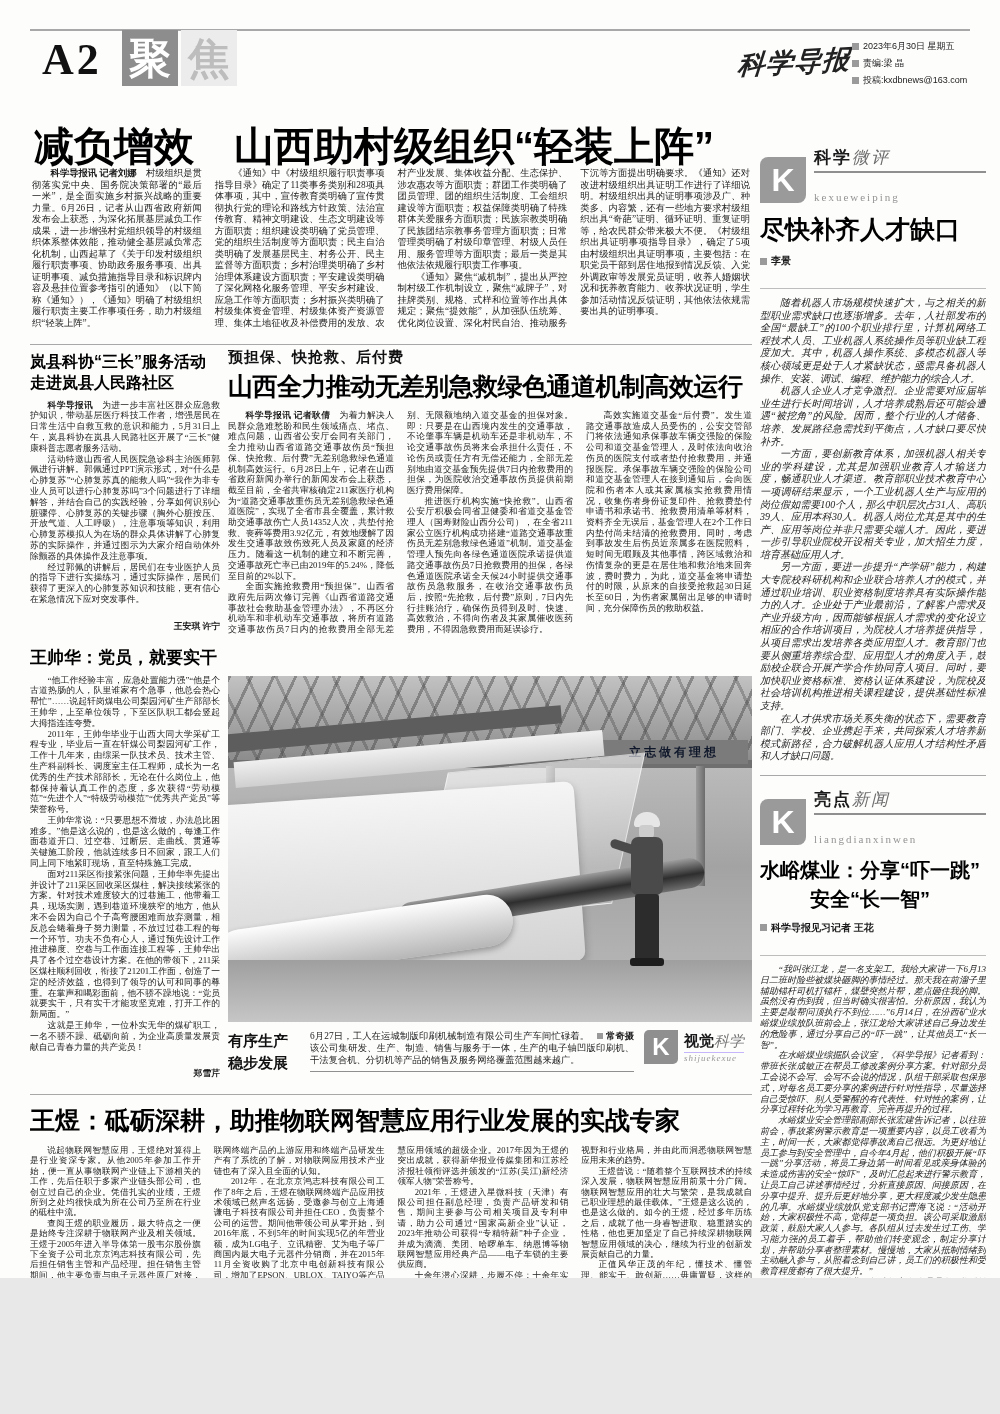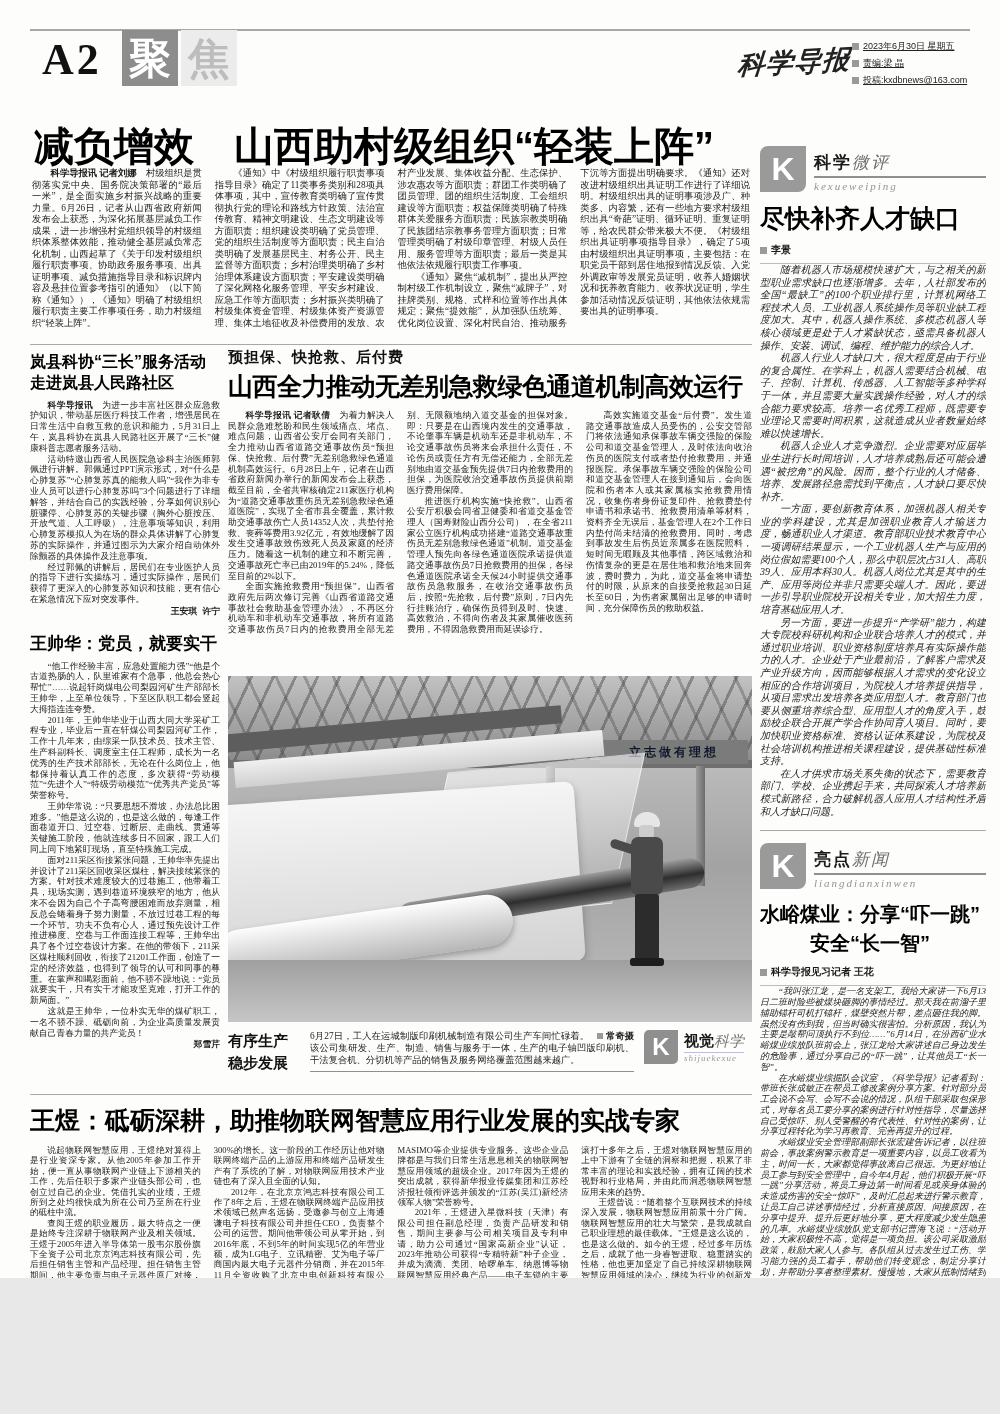--- a/index.html
+++ b/index.html
@@ -7,30 +7,30 @@
         font-family:"Liberation Serif",serif;color:#1b1b1b;}
   .rule{position:absolute;background:#a8a8a8;}
   
   .a2{position:absolute;left:42px;top:34px;font-family:"Liberation Serif",serif;font-weight:bold;font-size:44px;letter-spacing:3px;color:#111;}
   .focus{position:absolute;left:122px;top:30px;display:flex;gap:3px;}
   .focus .f{width:56px;height:56px;line-height:58px;text-align:center;font-family:"Liberation Sans",sans-serif;font-weight:800;font-size:42px;}
   .focus .f1{background:#8d8d8d;color:#fff;}
   .focus .f2{background:#ececec;color:#bdbdbd;}
   .masthead{position:absolute;left:738px;top:44px;width:120px;font-size:27px;font-weight:bold;font-style:italic;
             transform:skewX(-7deg) rotate(-3deg);color:#222;letter-spacing:1px;}
-  .hinfo{position:absolute;left:852px;top:38px;width:126px;font-family:"Liberation Sans",sans-serif;font-size:9px;line-height:17px;color:#222;text-decoration:underline;}
+  .hinfo{position:absolute;left:852px;top:38px;width:126px;font-family:"Liberation Sans",sans-serif;font-size:9px;line-height:17px;color:#222;}
   .hinfo .row{display:flex;align-items:center;white-space:nowrap;}
   .sq{display:inline-block;width:7px;height:7px;background:#9a9a9a;margin-right:4px;flex:0 0 auto;}
   
   .lead-h{position:absolute;left:34px;top:96px;width:716px;font-family:"Liberation Sans",sans-serif;
           font-weight:900;font-size:40px;line-height:1.15;letter-spacing:0px;color:#000;white-space:nowrap;}
   .lead-body{position:absolute;left:32px;top:168px;width:718px;height:172px;overflow:hidden;
              column-count:4;column-gap:13px;font-size:9.3px;line-height:11.5px;text-align:justify;}
   .para{margin:0;text-indent:2em;}
-  .signoff{margin:2px 0 0;text-align:right;font-weight:bold;text-indent:0;font-family:Liberation Mono, monospace;}
+  .signoff{margin:16px 0 0;text-align:right;font-weight:bold;text-indent:0;}
   
   .leftsub{position:absolute;left:30px;top:352px;width:190px;height:738px;overflow:hidden;}
   .lan-h{font-family:"Liberation Sans",sans-serif;font-weight:800;font-size:16px;line-height:1.3;color:#000;}
   .sub-body{margin-top:6px;font-size:8.8px;line-height:10.8px;text-align:justify;}
   .wsh{margin-top:14px;}
   .wsh-h{font-family:"Liberation Sans",sans-serif;font-weight:800;font-size:17px;color:#000;}
   
   .center{position:absolute;left:228px;top:348px;width:524px;height:742px;overflow:hidden;}
   .kicker{font-family:"Liberation Sans",sans-serif;font-size:15px;font-weight:600;color:#111;letter-spacing:1px;}
   .aid-h{font-family:"Liberation Sans",sans-serif;font-weight:800;font-size:25px;margin:3px 0 7px;color:#000;letter-spacing:-0.5px;white-space:nowrap;}
@@ -78,26 +78,26 @@
   .vlogo-p{font-style:italic;font-size:9px;color:#999;letter-spacing:1px;}
   
   .sidebar{position:absolute;left:760px;top:146px;width:226px;height:1262px;overflow:hidden;}
   .sechead{display:flex;gap:8px;align-items:flex-end;margin-bottom:10px;}
   .kbox{width:46px;height:46px;background:#9a9a9a;color:#fff;border-radius:8px 0 8px 0;text-align:center;line-height:46px;
         font-family:"Liberation Sans",sans-serif;font-weight:800;font-size:32px;flex:0 0 auto;}
   .sect{flex:1 1 auto;}
   .strow{font-size:17px;border-bottom:2px solid #8f8f8f;padding-bottom:2px;white-space:nowrap;}
   .strow b{font-family:"Liberation Sans",sans-serif;letter-spacing:2px;}
   .strow i{color:#6e6e6e;letter-spacing:2px;}
-  .spinyin{font-style:italic;font-size:11px;color:#949494;letter-spacing:2px;padding-top:2px;}
+  .spinyin{font-size:11px;color:#949494;letter-spacing:2px;padding-top:18px;}
   .side-h{font-family:"Liberation Sans",sans-serif;font-weight:800;font-size:25px;margin:10px 0 8px;color:#000;}
   .side-h2{font-family:"Liberation Sans",sans-serif;font-weight:800;font-size:20px;margin:12px 0 2px;color:#000;white-space:nowrap;}
   .side-h2b{font-family:"Liberation Sans",sans-serif;font-weight:800;font-size:20px;margin:0 6px 8px 0;color:#000;text-align:center;}
   .author{display:flex;align-items:center;font-family:"Liberation Sans",sans-serif;font-size:10px;font-weight:bold;
-          border-bottom:1px solid #bdbdbd;padding-bottom:6px;}
+          border-bottom:1px solid #bdbdbd;padding-bottom:20px;margin-bottom:8px;}
   .side-body{font-size:10px;line-height:12.6px;text-align:justify;font-style:italic;color:#222;}
   .side-body2{font-size:9px;line-height:10.8px;text-align:justify;font-style:italic;color:#222;}
   .side-div{border-top:1px solid #a8a8a8;margin:12px 0 12px;}
   
   .bottom{position:absolute;left:30px;top:1104px;width:722px;height:304px;overflow:hidden;}
   .bot-h{font-family:"Liberation Sans",sans-serif;font-weight:800;font-size:25px;margin:0 0 8px;color:#000;white-space:nowrap;}
   .bot-body{column-count:4;column-gap:13px;height:262px;overflow:hidden;font-size:8.6px;line-height:10.4px;text-align:justify;}
 </style>
 </head>
 <body>
@@ -245,21 +245,20 @@
         <div class="spinyin">kexueweiping</div>
       </div>
     </div>
     <h2 class="side-h">尽快补齐人才缺口</h2>
     <div class="author">
         <span class="sq"></span>
         <b>李景</b>
       </div>
     <div class="side-body">
         <p class="para">随着机器人市场规模快速扩大，与之相关的新型职业需求缺口也逐渐增多。去年，人社部发布的全国“最缺工”的100个职业排行里，计算机网络工程技术人员、工业机器人系统操作员等职业缺工程度加大。其中，机器人操作系统、多模态机器人等核心领域更是处于人才紧缺状态，亟需具备机器人操作、安装、调试、编程、维护能力的综合人才。</p>
-        <p class="para">机器人行业人才缺口大，很大程度是由于行业的复合属性。在学科上，机器人需要结合机械、电子、控制、计算机、传感器、人工智能等多种学科于一体，并且需要大量实践操作经验，对人才的综合能力要求较高。培养一名优秀工程师，既需要专业理论又需要时间积累，这就造成从业者数量始终难以快速增长。</p>
         <p class="para">机器人企业人才竞争激烈。企业需要对应届毕业生进行长时间培训，人才培养成熟后还可能会遭遇“被挖角”的风险。因而，整个行业的人才储备、培养、发展路径急需找到平衡点，人才缺口要尽快补齐。</p>
         <p class="para">一方面，要创新教育体系，加强机器人相关专业的学科建设，尤其是加强职业教育人才输送力度，畅通职业人才渠道。教育部职业技术教育中心一项调研结果显示，一个工业机器人生产与应用的岗位假如需要100个人，那么中职层次占31人、高职39人、应用本科30人。机器人岗位尤其是其中的生产、应用等岗位并非只需要尖端人才。因此，要进一步引导职业院校开设相关专业，加大招生力度，培育基础应用人才。</p>
         <p class="para">另一方面，要进一步提升“产学研”能力，构建大专院校科研机构和企业联合培养人才的模式，并通过职业培训、职业资格制度培养具有实际操作能力的人才。企业处于产业最前沿，了解客户需求及产业升级方向，因而能够根据人才需求的变化设立相应的合作培训项目，为院校人才培养提供指导，从项目需求出发培养各类应用型人才。教育部门也要从侧重培养综合型、应用型人才的角度入手，鼓励校企联合开展产学合作协同育人项目。同时，要加快职业资格标准、资格认证体系建设，为院校及社会培训机构推进相关课程建设，提供基础性标准支持。</p>
         <p class="para">在人才供求市场关系失衡的状态下，需要教育部门、学校、企业携起手来，共同探索人才培养新模式新路径，合力破解机器人应用人才结构性矛盾和人才缺口问题。</p>
       </div>
 
     <div class="side-div"></div>
 
     <div class="sechead">
       <div class="kbox">K</div>

